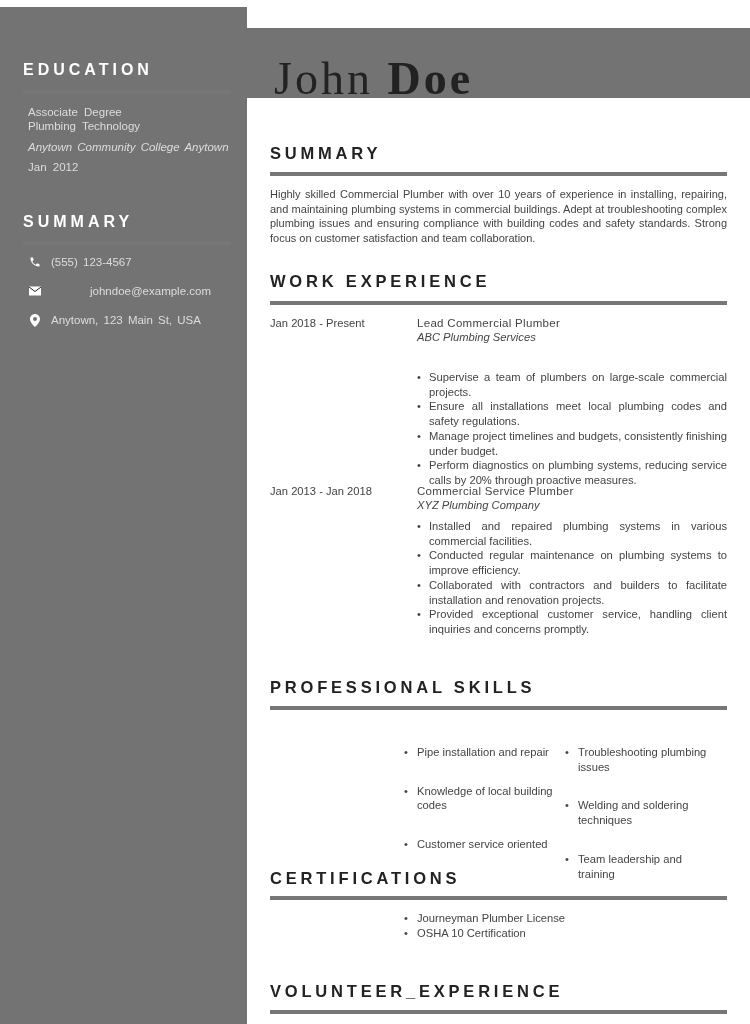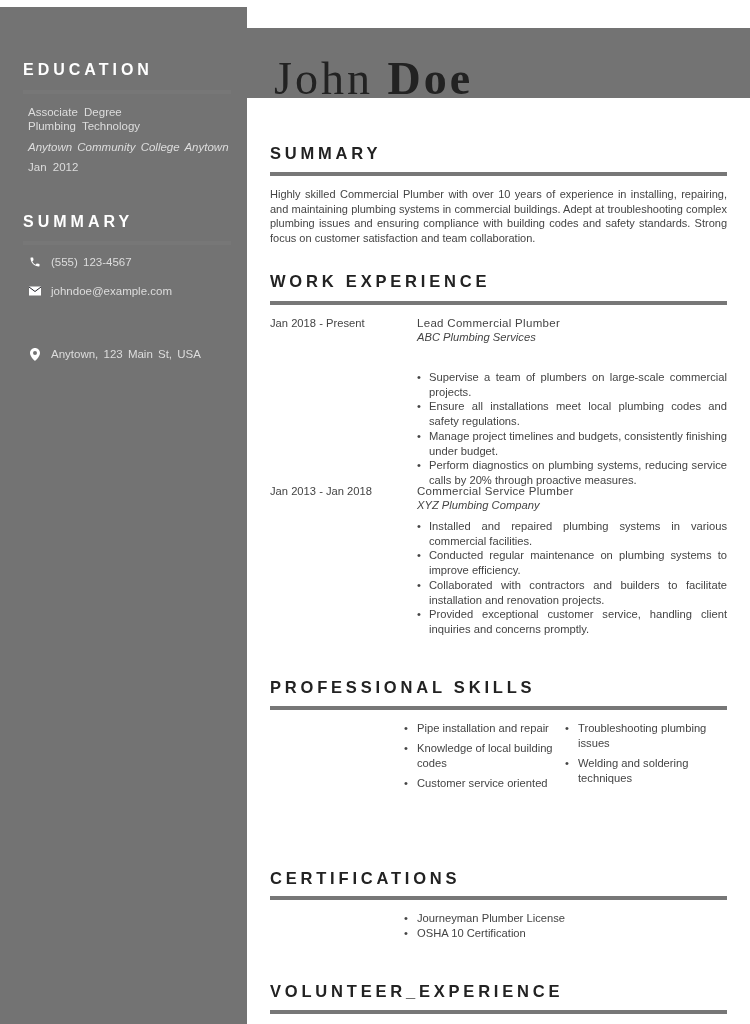--- a/index.html
+++ b/index.html
@@ -18,21 +18,21 @@
   .sec-h { position:absolute; left:270px; font-size:16.5px; font-weight:bold; letter-spacing:3.8px; color:#222; }
   .sec-rule { position:absolute; left:270px; width:457px; height:4px; background:#777; }
   .summary { position:absolute; left:270px; top:187px; width:457px; font-size:11px; line-height:14.7px; text-align:justify; color:#444; }
   .job-date { position:absolute; left:270px; font-size:11.2px; color:#444; }
   .job-title { position:absolute; left:417px; font-size:11.5px; color:#444; letter-spacing:0.3px; }
   .job-co { position:absolute; left:417px; font-size:11.2px; font-style:italic; color:#444; }
   .bullets { position:absolute; left:417px; width:310px; font-size:11.2px; line-height:14.7px; color:#444; text-align:justify; list-style:none; }
   .bullets li { position:relative; padding-left:12px; }
   .bullets li::before { content:"•"; position:absolute; left:0; top:0; }
   .skills { position:absolute; font-size:11.2px; line-height:14.7px; color:#444; list-style:none; }
-  .skills li { position:relative; padding-left:14px; margin-bottom:5.5px; }
+  .skills li { position:relative; padding-left:14px; margin-bottom:5.5px;margin-top:24px; }
   .skills li::before { content:"•"; position:absolute; left:1px; }
   .certs { position:absolute; left:403px; top:911px; font-size:11.2px; line-height:15px; color:#444; list-style:none; }
   .certs li { position:relative; padding-left:14px; }
   .certs li::before { content:"•"; position:absolute; left:1px; }
 </style>
 </head>
 <body>
 
 <div class="sidebar">
   <div class="side-h" style="top:54px;">EDUCATION</div>
@@ -46,30 +46,30 @@
   <div class="side-rule" style="top:234px;"></div>
 
   <div class="contact-row" style="top:248px;">
     <span class="ic">
       <svg width="12" height="12" viewBox="0 0 24 24">
           <path fill="#fff" d="M6.6 10.8a15.1 15.1 0 0 0 6.6 6.6l2.2-2.2c.3-.3.7-.4 1-.2 1.1.4 2.3.6 3.6.6.6 0 1 .4 1 1V20c0 .6-.4 1-1 1C10.6 21 3 13.4 3 4c0-.6.4-1 1-1h3.5c.6 0 1 .4 1 1 0 1.3.2 2.5.6 3.6.1.3 0 .7-.2 1L6.6 10.8z"></path>
         </svg>
     </span>
     <span>(555) 123-4567</span>
   </div>
-  <div class="contact-row" style="top:277px;">
+  <div class="contact-row" style="top:277px;gap:39px;">
     <span class="ic">
       <svg width="12" height="10" viewBox="0 0 24 18">
           <rect x="0" y="0" width="24" height="18" fill="#fff"></rect>
           <path d="M0 1 L12 10 L24 1" stroke="#22222a" stroke-width="2" fill="none"></path>
         </svg>
     </span>
     <span>johndoe@example.com</span>
   </div>
-  <div class="contact-row" style="top:306px;margin-top:34px;">
+  <div class="contact-row" style="top:306px;">
     <span class="ic">
       <svg width="10" height="13" viewBox="0 0 20 26">
           <path fill="#fff" d="M10 0C4.5 0 0 4.5 0 10c0 7.5 10 16 10 16s10-8.5 10-16C20 4.5 15.5 0 10 0zm0 14a4 4 0 1 1 0-8 4 4 0 0 1 0 8z"></path>
         </svg>
     </span>
     <span>Anytown, 123 Main St, USA</span>
   </div>
 </div>
 
 <div class="header">
@@ -113,20 +113,21 @@
 <div class="sec-h" style="top:678px;">PROFESSIONAL SKILLS</div>
 <div class="sec-rule" style="top:706px;"></div>
 <ul class="skills" style="left:403px; top:721px; width:160px;">
   <li>Pipe installation and repair</li>
   <li>Knowledge of local building codes</li>
   <li>Customer service oriented</li>
 </ul>
 <ul class="skills" style="left:564px; top:721px; width:150px;">
   <li>Troubleshooting plumbing issues</li>
   <li>Welding and soldering techniques</li>
+  <li>Team leadership and training</li>
 </ul>
 
 <div class="sec-h" style="top:869px;">CERTIFICATIONS</div>
 <div class="sec-rule" style="top:896px;"></div>
 <ul class="certs">
   <li>Journeyman Plumber License</li>
   <li>OSHA 10 Certification</li>
 </ul>
 
 <div class="sec-h" style="top:982px;">VOLUNTEER_EXPERIENCE</div>

